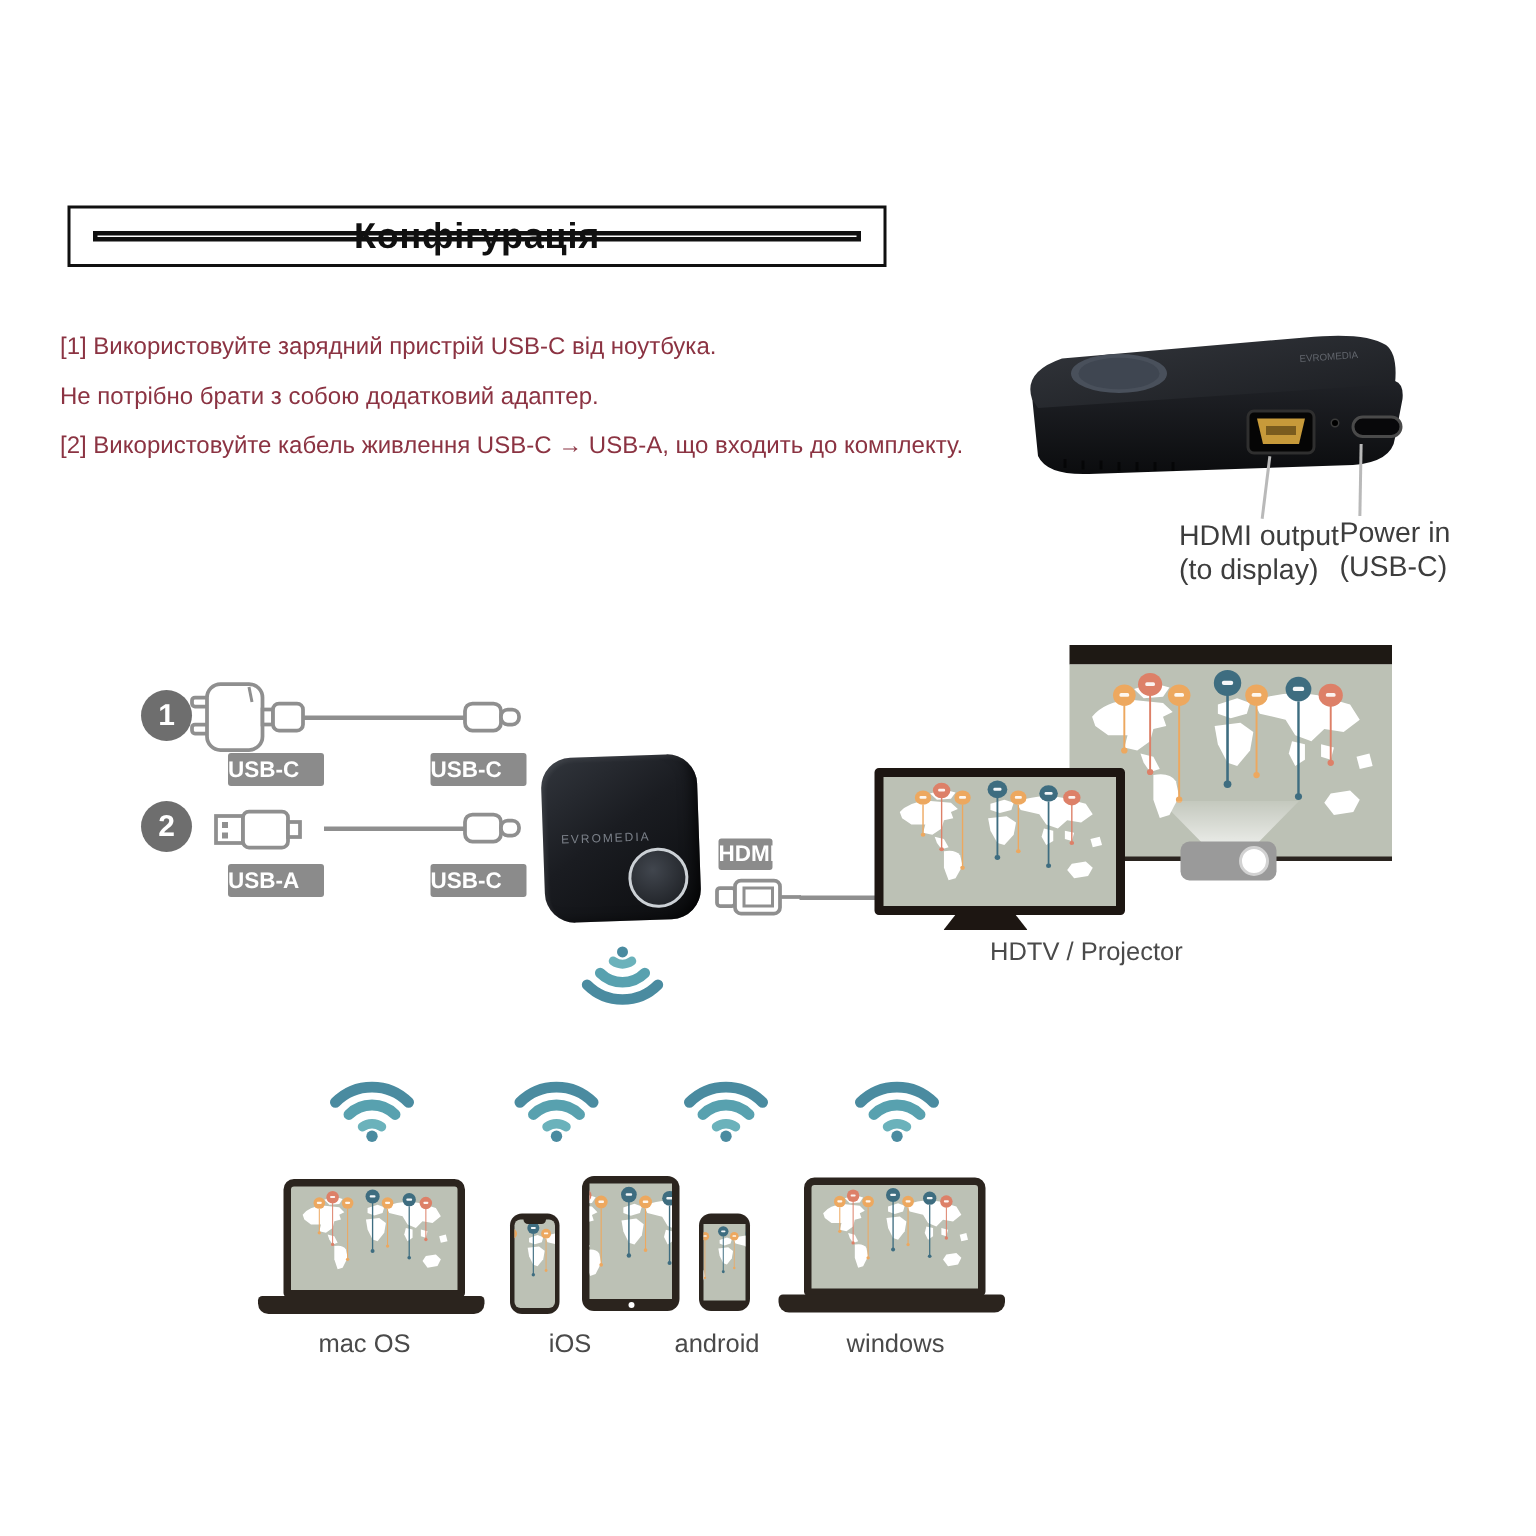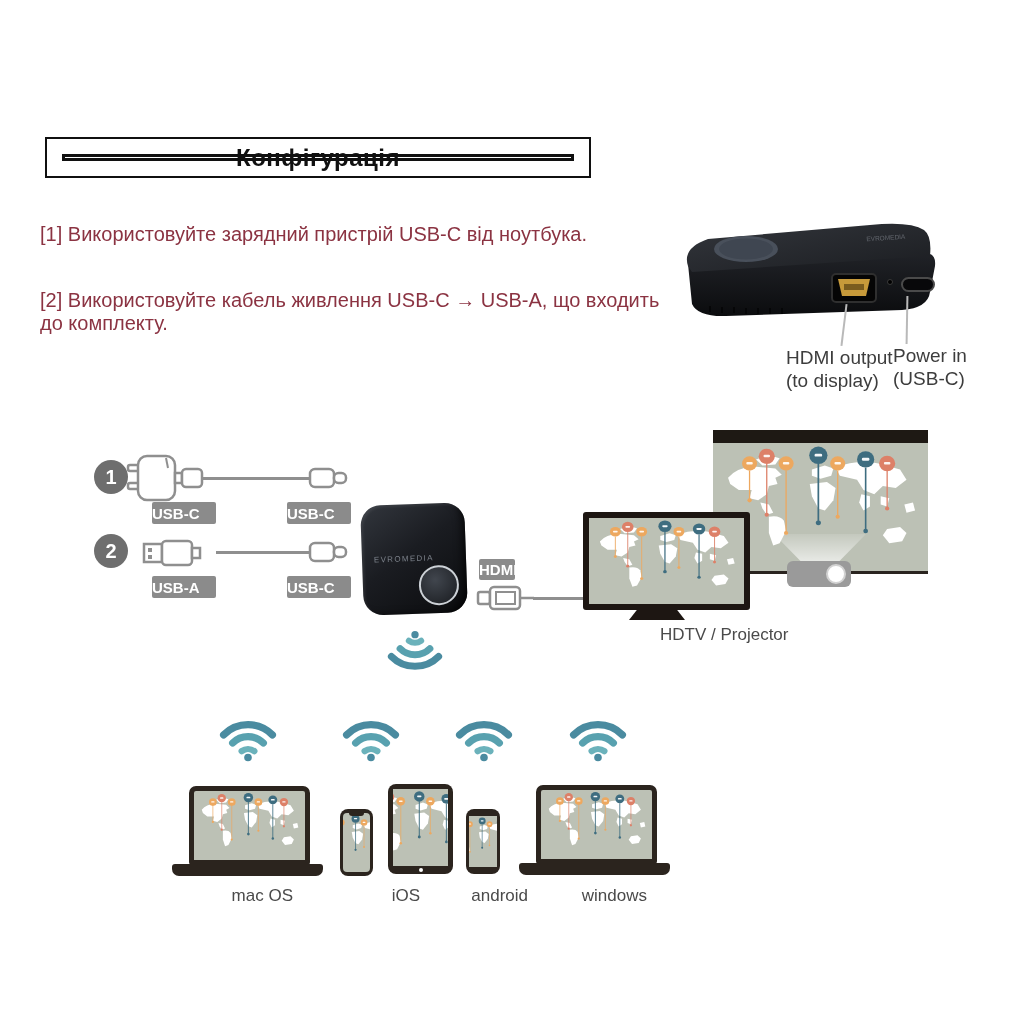--- a/index.html
+++ b/index.html
@@ -8,21 +8,21 @@
     font-family:"Liberation Sans", sans-serif;overflow:hidden;
   }
   .abs{position:absolute;}
 
   
   .title-box{left:45px;top:137px;width:546px;height:41px;border:2px solid #101010;padding:15px;box-sizing:border-box;}
   .title-inner{width:100%;height:100%;border:3px solid #101010;box-sizing:border-box;display:flex;align-items:center;justify-content:center;}
   .title-inner span{font-size:24px;font-weight:bold;color:#101010;letter-spacing:.5px;}
 
   
-  .instr{left:40px;width:640px;font-size:20px;color:#8b3342;margin:0;}
+  .instr{left:40px;width:640px;font-size:16px;color:#8b3342;margin:0;}
   .instr1{top:223px;} .instr2{top:256px;} .instr3{top:289px;}
 
   
   .pointer{width:2px;background:#b9b9b9;}
   .port-label{font-size:19px;color:#3d3d3d;line-height:23px;}
 
   
   .badge{background:#8b8b8b;color:#fff;font-weight:bold;font-size:15px;display:flex;align-items:center;justify-content:flex-start;border-radius:2px;}
   .num-circle{width:34px;height:34px;border-radius:50%;background:#6e6e6e;color:#fff;font-weight:bold;font-size:20px;display:flex;align-items:center;justify-content:center;}
   .cable{height:2.5px;background:#8f8f8f;}
@@ -45,21 +45,21 @@
     background:linear-gradient(to bottom,rgba(255,255,255,.12),rgba(255,255,255,.7));}
   .projector{left:787px;top:561px;width:64px;height:26px;background:#9a9a9a;border-radius:6px;}
   .projector .lens{position:absolute;right:5px;top:3px;width:20px;height:20px;border-radius:50%;background:#fff;border:2px solid #d2d2d2;box-sizing:border-box;}
   .display-label{left:660px;top:625px;width:200px;font-size:17px;color:#4a4a4a;}
 
   
   .laptop-screen{border:5px solid #2b241e;border-radius:7px 7px 3px 3px;box-sizing:border-box;overflow:hidden;}
   .laptop-base{background:#2b241e;border-radius:3px 3px 7px 7px;}
   .phone{background:#2b241e;border-radius:8px;box-sizing:border-box;}
   .phone .screen{position:absolute;overflow:hidden;}
-  .client-label{top:886px;text-align:right;font-size:17px;color:#4a4a4a;}
+  .client-label{top:886px;text-align:center;font-size:17px;color:#4a4a4a;}
 
   .mapsvg{width:100%;height:100%;display:block;}
   svg{overflow:visible;}
 </style>
 </head>
 <body>
 
 <svg width="0" height="0" style="position:absolute" aria-hidden="true">
   <defs>
     <g id="mapgfx">
@@ -118,20 +118,21 @@
 
 <div class="canvas">
 
   <div class="abs title-box">
     <div class="title-inner">
       <span>Конфігурація</span>
     </div>
   </div>
 
   <p class="abs instr instr1">[1] Використовуйте зарядний пристрій USB-C від ноутбука.</p>
+  <p class="abs instr instr2">Не потрібно брати з собою додатковий адаптер.</p>
   <p class="abs instr instr3">[2] Використовуйте кабель живлення USB-C → USB-A, що входить до комплекту.</p>
 
   <svg class="abs" style="left:672px;top:218px" width="272" height="106" viewBox="0 0 272 106">
     <defs>
       <linearGradient id="gTop" x1="0" y1="0" x2="1" y2="1">
         <stop offset="0" stop-color="#33363c"></stop>
           <stop offset="1" stop-color="#1b1d21"></stop>
       </linearGradient>
       <linearGradient id="gFront" x1="0" y1="0" x2="0" y2="1">
         <stop offset="0" stop-color="#202227"></stop>

